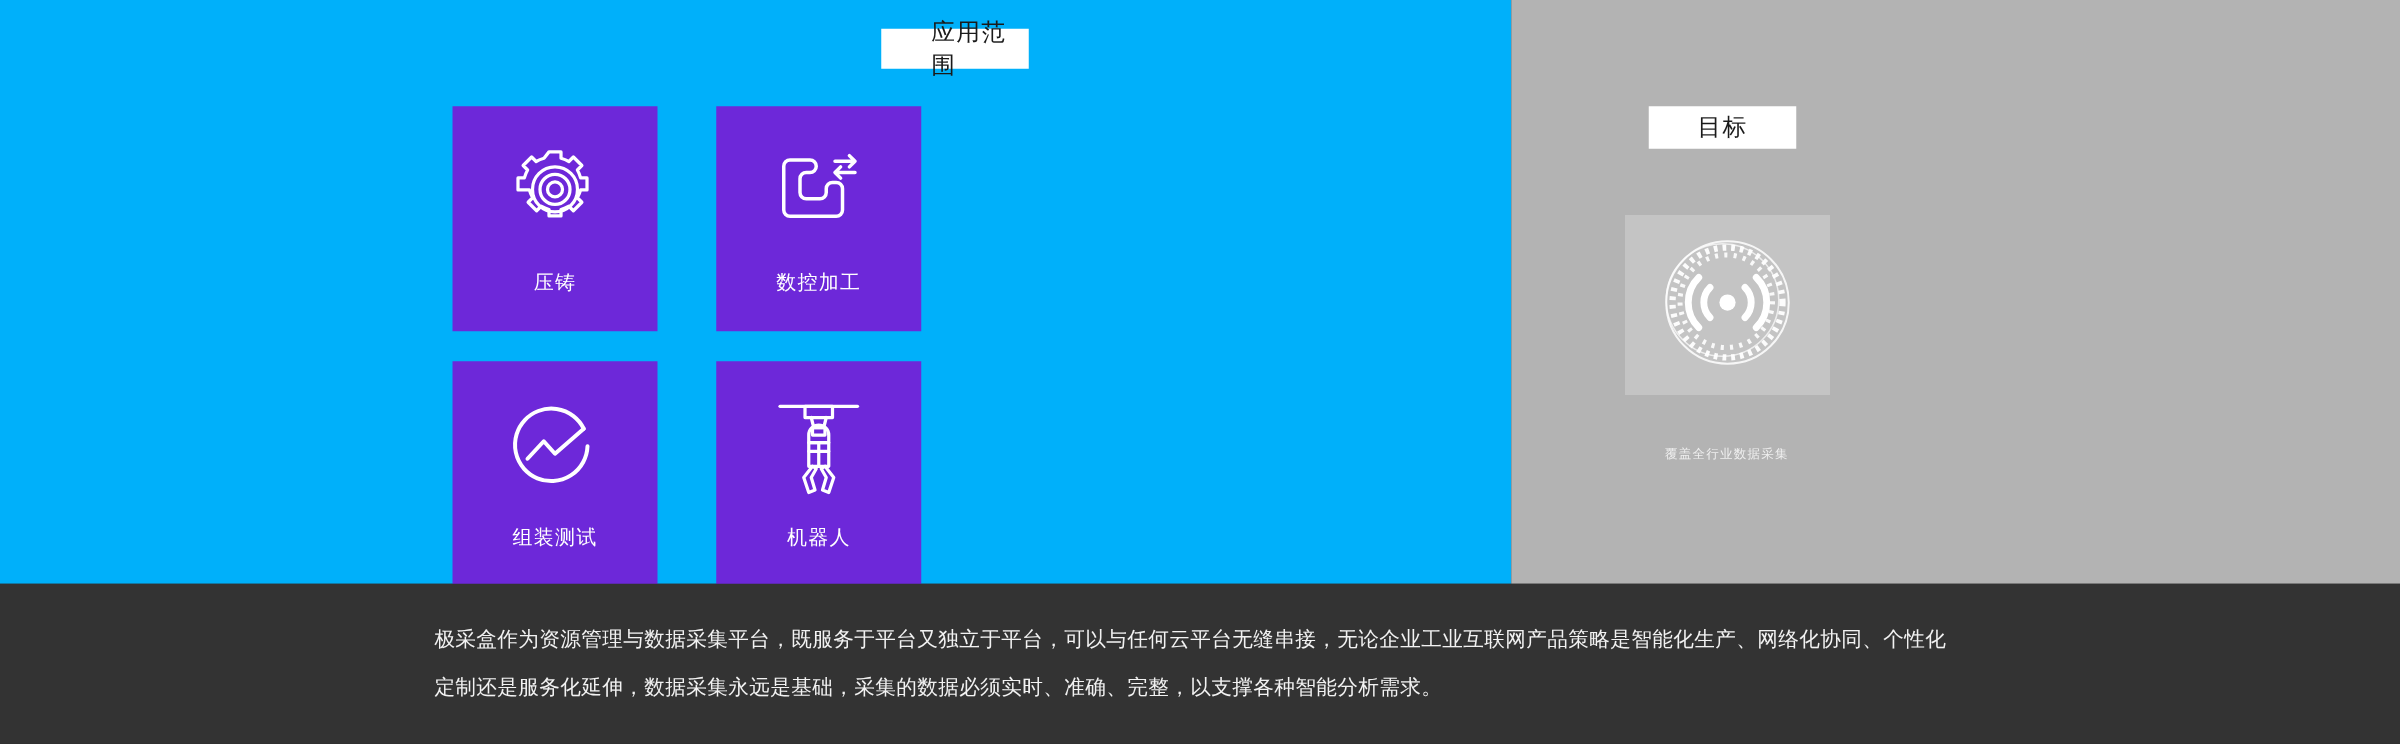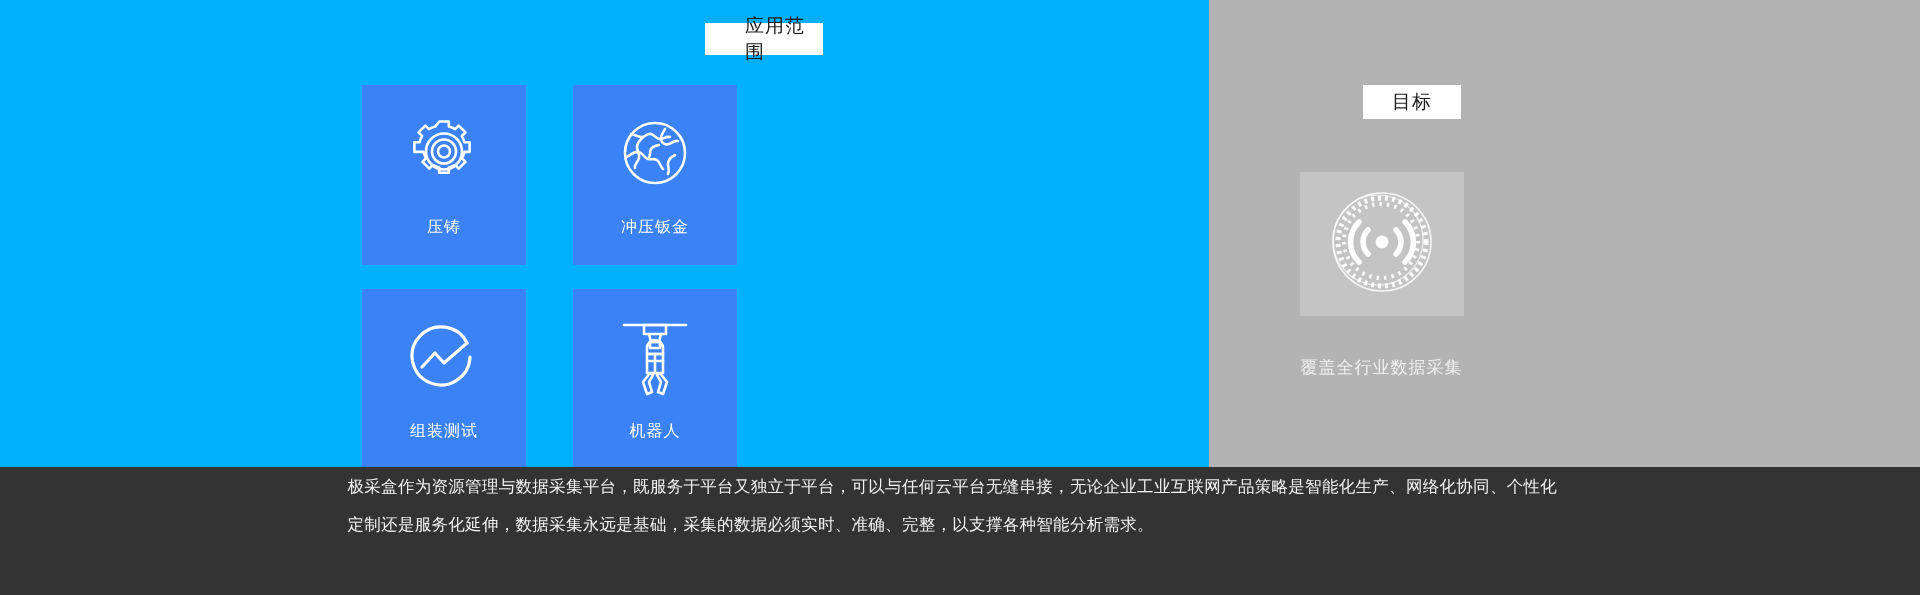--- a/index.html
+++ b/index.html
@@ -50,42 +50,42 @@
     box-sizing: border-box;
   }
   .chip-scope {
     left: 705px;
     top: 23px;
     width: 118px;
     height: 32px;
     padding-left: 40px;
   }
   .chip-goal {
-    left: 1363px;
+    left: 1319px;
     top: 85px;
-    width: 98px;
+    width: 118px;
     height: 34px;
   }
 
   
   .card-grid {
     position: absolute;
     left: 362px;
     top: 85px;
     width: 576px;
   }
   .grid-row {
     display: flex;
     gap: 47px;
     margin-bottom: 24px;
   }
   .card {
     width: 164px;
     height: 180px;
-    background: #3b82f6;
+    background: #6d28d9;
     display: flex;
     flex-direction: column;
     align-items: center;
     box-sizing: border-box;
     padding-top: 28px;
   }
   .card-icon {
     width: 80px;
     height: 80px;
     display: flex;
@@ -114,34 +114,34 @@
     align-items: center;
     justify-content: center;
   }
   .goal-caption {
     position: absolute;
     left: 1209px;
     top: 356px;
     width: 345px;
     text-align: center;
     color: #efefef;
-    font-size: 17px;
+    font-size: 10px;
     letter-spacing: 1px;
   }
 
   
   .footer {
     position: absolute;
     left: 0;
     top: 467px;
     width: 1920px;
     height: 128px;
     background: #333333;
     display: flex;
-    align-items: flex-start;
+    align-items: center;
     justify-content: center;
   }
   .footer-text {
     width: 1225px;
     color: #f2f2f2;
     font-size: 16.5px;
     line-height: 38px;
     text-align: left;
     letter-spacing: 0.3px;
   }
@@ -165,35 +165,31 @@
               <path d="M31.2 4.5h9.6v5.1a27 27 0 0 1 6.3 2.6l3.6-3.6 6.8 6.8-3.6 3.6a27 27 0 0 1 2.6 6.3h5.1v9.6h-5.1a27 27 0 0 1-2.6 6.3l3.6 3.6-6.8 6.8-3.6-3.6a27 27 0 0 1-6.3 2.6v5.1h-9.6v-5.1a27 27 0 0 1-6.3-2.6l-3.6 3.6-6.8-6.8 3.6-3.6a27 27 0 0 1-2.6-6.3H6.4v-9.6h5.1a27 27 0 0 1 2.6-6.3l-3.6-3.6 6.8-6.8 3.6 3.6a27 27 0 0 1 6.3-2.6z"></path>
               <circle cx="36" cy="34.5" r="18"></circle>
               <circle cx="36" cy="34.5" r="12"></circle>
               <circle cx="36" cy="34.5" r="6"></circle>
             </svg>
           </div>
           <div class="card-label">压铸</div>
         </div>
 
 
-
-        <div class="card">
-          <div class="card-icon">
-            <svg width="72" height="72" viewBox="0 0 72 72" fill="none" stroke="#ffffff" stroke-width="2.6" stroke-linejoin="round" stroke-linecap="round">
-              <circle cx="36" cy="36" r="30"></circle>
-              <path d="M12 17c5 1 9 4 12 3s4-4 8-3 5 5 9 5 6-3 10-2"></path>
-              <path d="M8 40c4-3 8-6 12-5s5 6 9 7 6-1 9 1 3 6 6 9"></path>
-              <path d="M46 12c-2 4-5 7-4 11s5 5 8 4 5-4 9-3"></path>
-              <path d="M24 20c-3 3-6 6-6 10s3 7 2 11-5 6-4 10"></path>
-              <path d="M40 28c-3 1-6 1-8 4s0 6-2 8"></path>
-              <path d="M56 38c-4 2-7 5-7 9s2 7 0 10"></path>
-            </svg>
-          </div>
-          <div class="card-label">冲压钣金</div>
-        </div>
+        <div class="card">
+          <div class="card-icon">
+            <svg width="74" height="66" viewBox="0 0 74 66" fill="none" stroke="#ffffff" stroke-width="2.8" stroke-linejoin="round" stroke-linecap="round">
+              <path d="M9 13a5 5 0 0 1 5-5h16a5 5 0 0 1 0 10h-3a5 5 0 0 0-5 5v11a5 5 0 0 0 5 5h11a5 5 0 0 0 5-5v-3a5 5 0 0 1 5-5h3a5 5 0 0 1 5 5v17a5 5 0 0 1-5 5H14a5 5 0 0 1-5-5z"></path>
+              <path d="M50 9h16l-4.5-4.5M66 9l-4.5 4.5"></path>
+              <path d="M66 18H50l4.5-4.5M50 18l4.5 4.5"></path>
+            </svg>
+          </div>
+          <div class="card-label">数控加工</div>
+        </div>
+
 
       </div>
 
       <div class="grid-row">
 
         <div class="card">
           <div class="card-icon">
             <svg width="72" height="72" viewBox="0 0 72 72" fill="none" stroke="#ffffff" stroke-width="3.2" stroke-linejoin="round" stroke-linecap="round">
               <path d="M59 22A29 29 0 1 0 62 36"></path>
               <path d="M14 46l13-14 9 10 23-20"></path>

